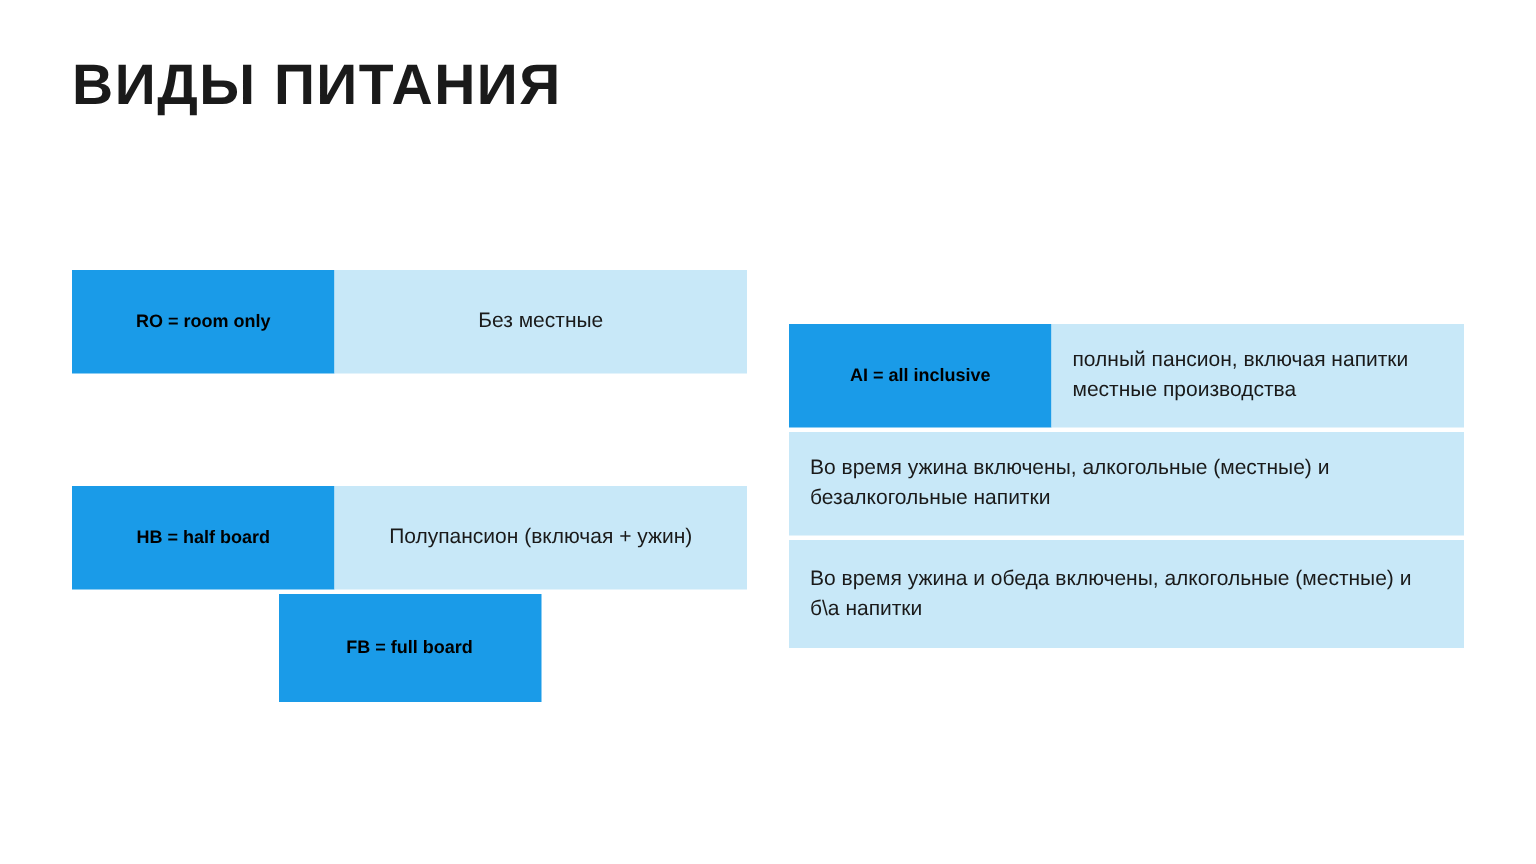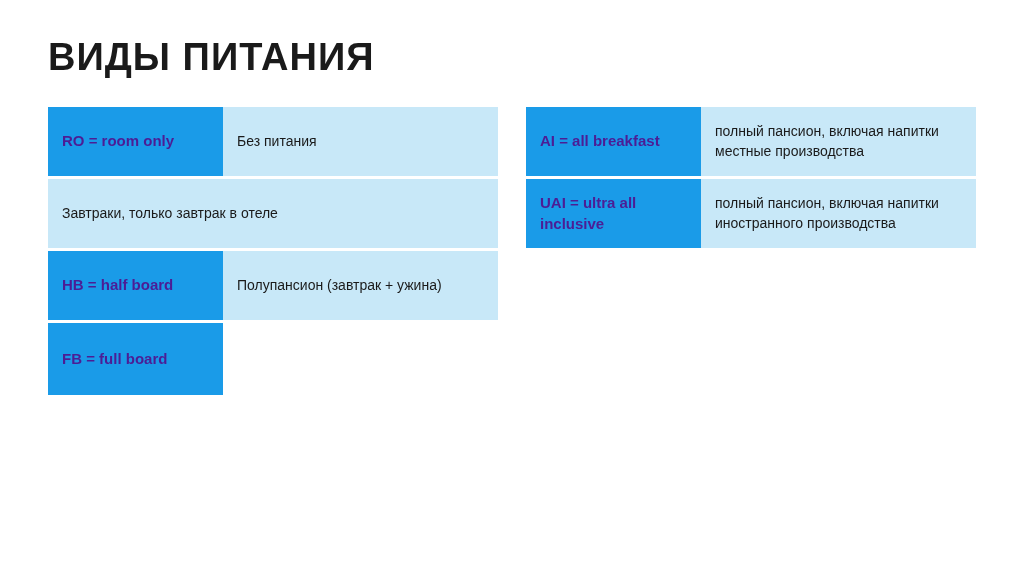--- a/index.html
+++ b/index.html
@@ -1,15 +1,15 @@
 <!DOCTYPE html>
 <html><head>
   <meta charset="utf-8">
   <style>
-    * { box-sizing: border-box; margin: 0; padding: 0; }
+    * { box-sizing: border-box; margin: 0; padding: 0; justify-content: center; }
 
     body {
       background: #f0f0f0;
       font-family: 'Arial', sans-serif;
       width: 1024px;
       height: 576px;
       overflow: hidden;
       display: flex;
       align-items: center;
       justify-content: center;
@@ -52,22 +52,22 @@
       min-height: 72px;
       border-bottom: 3px solid #ffffff;
     }
 
     .table-row:last-child {
       border-bottom: none;
     }
 
     .cell-label {
       background: #1a9be8;
-      color: #4c1d95;
-      font-size: 15px;
+      color: #000000;
+      font-size: 12px;
       font-weight: 700;
       padding: 12px 14px;
       display: flex;
       align-items: center;
       width: 175px;
       min-width: 175px;
       line-height: 1.35;
     }
 
     .cell-desc {
@@ -86,42 +86,39 @@
 <body>
 
 <div class="slide">
   <div class="page-title">ВИДЫ ПИТАНИЯ</div>
 
   <div class="tables-container">
 
     <div class="table-half" id="left-table">
         <div class="table-row">
           <div class="cell-label">RO = room only</div>
-          <div class="cell-desc">Без питания</div>
+          <div class="cell-desc">Без местные</div>
         </div>
         <div class="table-row">
-          <div class="cell-desc">Завтраки, только завтрак в отеле</div>
         </div>
         <div class="table-row">
           <div class="cell-label">HB = half board</div>
-          <div class="cell-desc">Полупансион (завтрак + ужина)</div>
+          <div class="cell-desc">Полупансион (включая + ужин)</div>
         </div>
         <div class="table-row">
           <div class="cell-label">FB = full board</div>
         </div>
       </div>
 
     <div class="table-half" id="right-table">
         <div class="table-row">
-          <div class="cell-label">AI = all breakfast</div>
+          <div class="cell-label">AI = all inclusive</div>
           <div class="cell-desc">полный пансион, включая напитки местные производства</div>
         </div>
         <div class="table-row">
-          <div class="cell-label">UAI = ultra all inclusive</div>
-          <div class="cell-desc">полный пансион, включая напитки иностранного производства</div>
+          <div class="cell-desc">Во время ужина включены, алкогольные (местные) и безалкогольные напитки</div>
         </div>
         <div class="table-row">
-        </div>
-        <div class="table-row">
+          <div class="cell-desc">Во время ужина и обеда включены, алкогольные (местные) и б\а напитки</div>
         </div>
       </div>
   </div>
 </div>
 
 </body></html>

